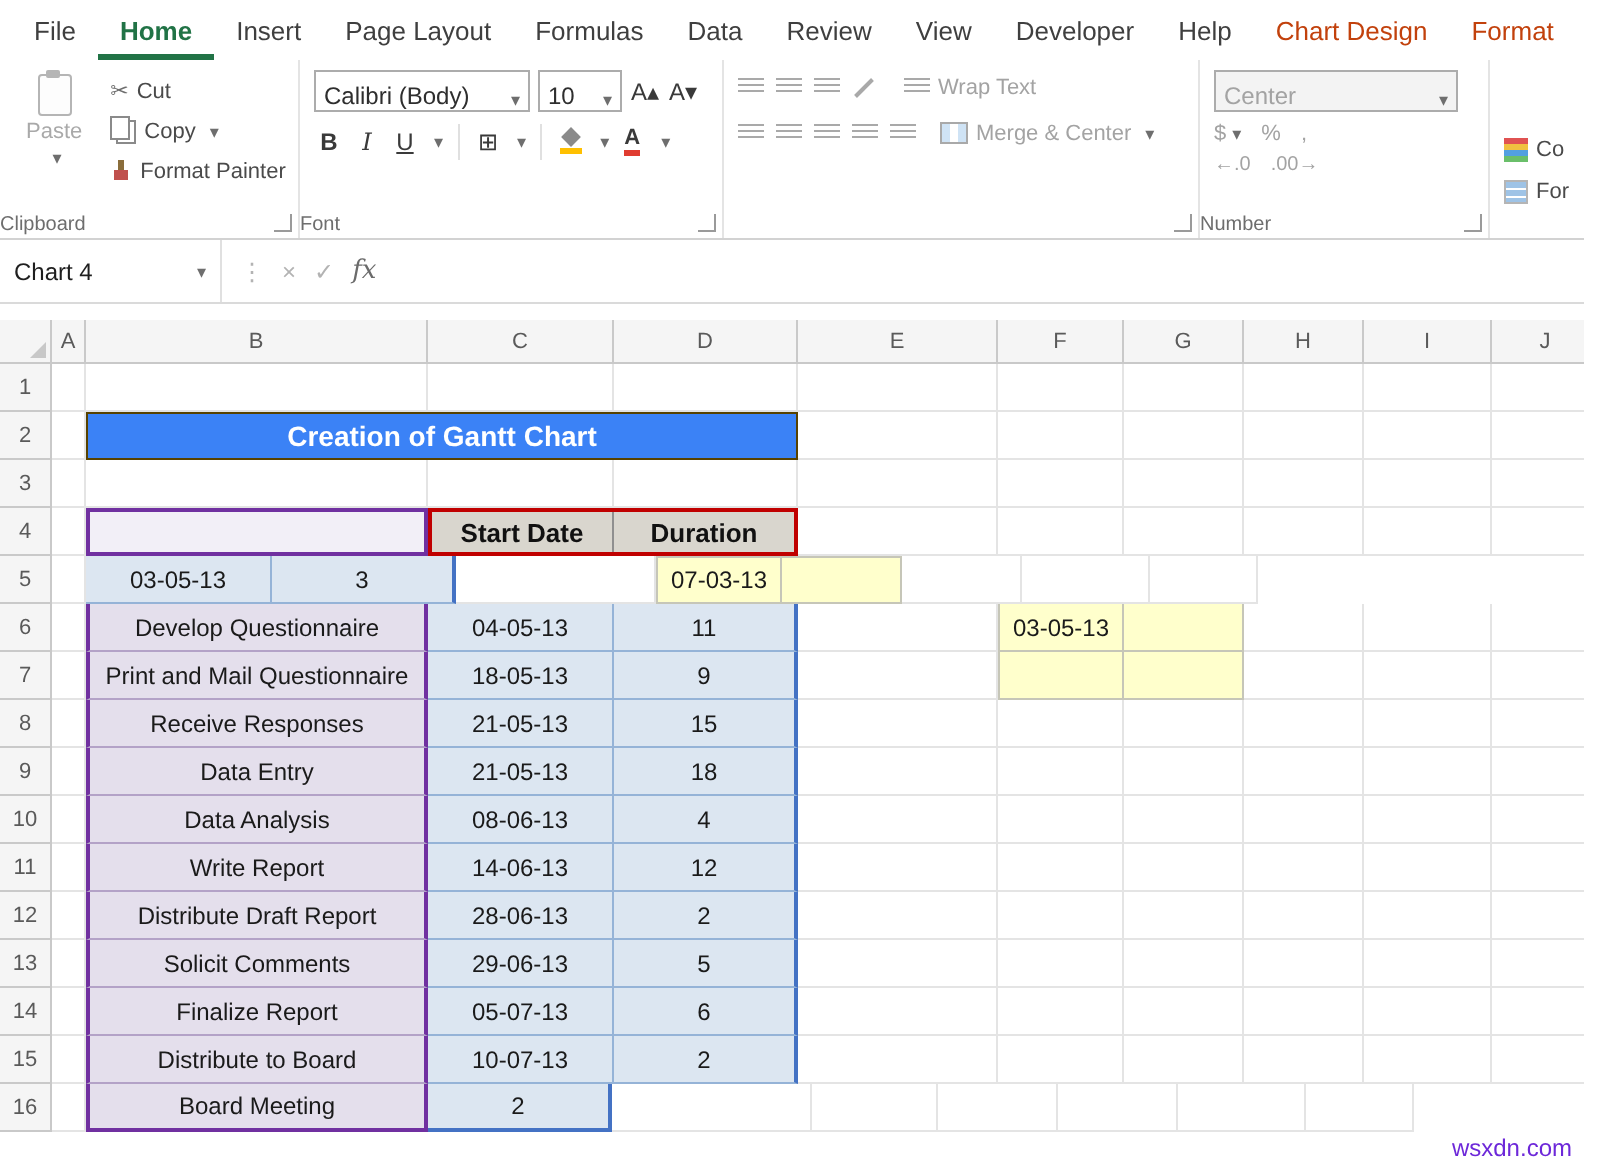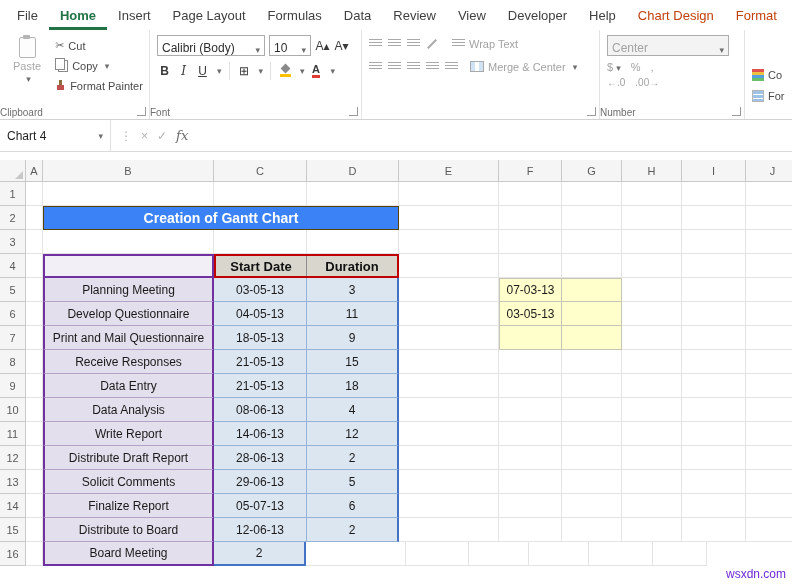--- a/index.html
+++ b/index.html
@@ -321,21 +321,20 @@
       <div class="g kf"></div>
     <div class="g kg"></div>
       <div class="g kh"></div>
     <div class="g ki"></div>
       <div class="g kj"></div>
   </div>
 
   <div class="row">
     <div class="g h k0">5</div>
     <div class="g ka"></div>
-    <div class="g kb tb">Planning Meeting</div>
     <div class="g kc tc">03-05-13</div>
     <div class="g kd td">3</div>
     <div class="g ke"></div>
     <div class="g kf yl yl-l yl-t">07-03-13</div>
     <div class="g kg yl yl-t"></div>
     <div class="g kh"></div>
     <div class="g ki"></div>
       <div class="g kj"></div>
   </div>
 
@@ -462,21 +461,21 @@
     <div class="g kg"></div>
       <div class="g kh"></div>
     <div class="g ki"></div>
       <div class="g kj"></div>
   </div>
 
   <div class="row">
     <div class="g h k0">15</div>
     <div class="g ka"></div>
     <div class="g kb tb">Distribute to Board</div>
-    <div class="g kc tc">12-06-13</div>
+    <div class="g kc tc">10-07-13</div>
     <div class="g kd td">2</div>
     <div class="g ke"></div>
       <div class="g kf"></div>
     <div class="g kg"></div>
       <div class="g kh"></div>
     <div class="g ki"></div>
       <div class="g kj"></div>
   </div>
 
   <div class="row rlast">

